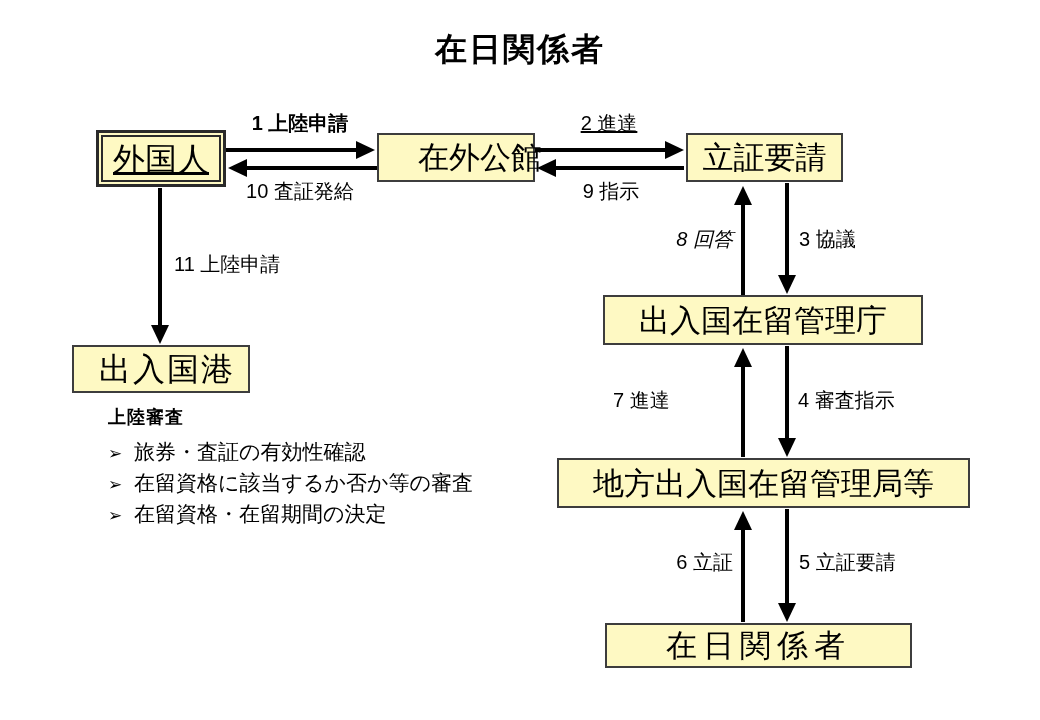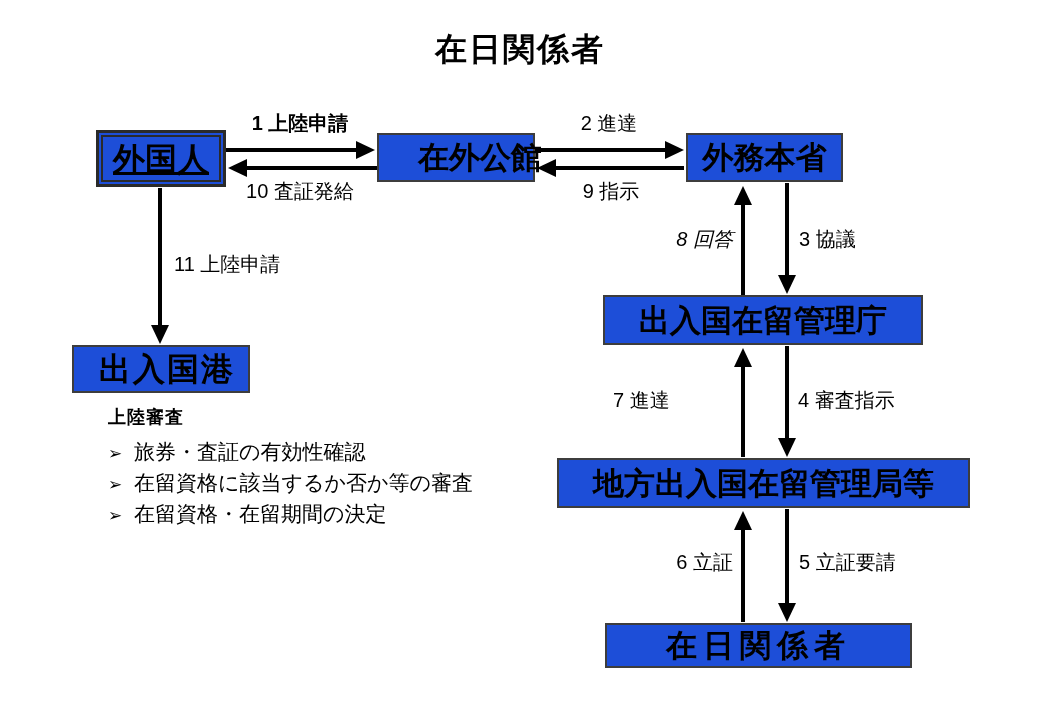--- a/index.html
+++ b/index.html
@@ -29,29 +29,28 @@
   .arrows {
     position: absolute;
     left: 0;
     top: 0;
     width: 1040px;
     height: 720px;
   }
   .node {
     position: absolute;
     box-sizing: border-box;
-    background: #1d4ed8;
+    background: #fef9c3;
     border: 2px solid #3d3d3d;
     display: flex;
     align-items: center;
     justify-content: center;
     font-size: 31px;
     line-height: 1;
     white-space: nowrap;
-    font-weight: bold;
   }
   .node-foreigner {
     left: 96px; top: 130px; width: 130px; height: 57px;
     border: 3px solid #2a2a2a;
     padding: 2px;
   }
   .node-foreigner .inner {
     box-sizing: border-box;
     width: 100%; height: 100%;
     border: 2px solid #2a2a2a;
@@ -68,21 +67,21 @@
   .node-related { left: 605px; top: 623px; width: 307px; height: 45px; letter-spacing: 6px; }
   .node-port    { left: 72px;  top: 345px; width: 178px; height: 48px; font-size: 32px; letter-spacing: 2px; padding-left: 12px; }
   .edge-label {
     position: absolute;
     font-size: 20px;
     line-height: 1.1;
     white-space: nowrap;
   }
   .lbl-e1  { left: 230px; top: 112px; width: 140px; text-align: center; font-weight: bold; }
   .lbl-e10 { left: 220px; top: 180px; width: 160px; text-align: center; }
-  .lbl-e2  { left: 548px; top: 112px; width: 122px; text-align: center; }
+  .lbl-e2  { left: 548px; top: 112px; width: 122px; text-align: center; text-decoration: underline; }
   .lbl-e9  { left: 551px; top: 180px; width: 120px; text-align: center; }
   .lbl-e8  { left: 613px; top: 228px; width: 120px; text-align: right; font-style: italic; }
   .lbl-e3  { left: 799px; top: 228px; width: 140px; text-align: left; }
   .lbl-e7  { left: 613px; top: 389px; width: 120px; text-align: left; }
   .lbl-e4  { left: 798px; top: 389px; width: 160px; text-align: left; }
   .lbl-e6  { left: 613px; top: 551px; width: 120px; text-align: right; }
   .lbl-e5  { left: 799px; top: 551px; width: 160px; text-align: left; }
   .lbl-e11 { left: 174px; top: 253px; width: 180px; text-align: left; }
   .landing {
     position: absolute;
@@ -176,21 +175,21 @@
     <div class="inner">
       <span>外国人</span>
     </div>
   </div>
 
   <div class="node node-mission">
     <span>在外公館</span>
   </div>
 
   <div class="node node-mofa">
-    <span>外務本省</span>
+    <span>立証要請</span>
   </div>
 
   <div class="node node-agency">
     <span>出入国在留管理庁</span>
   </div>
 
   <div class="node node-regional">
     <span>地方出入国在留管理局等</span>
   </div>
 

